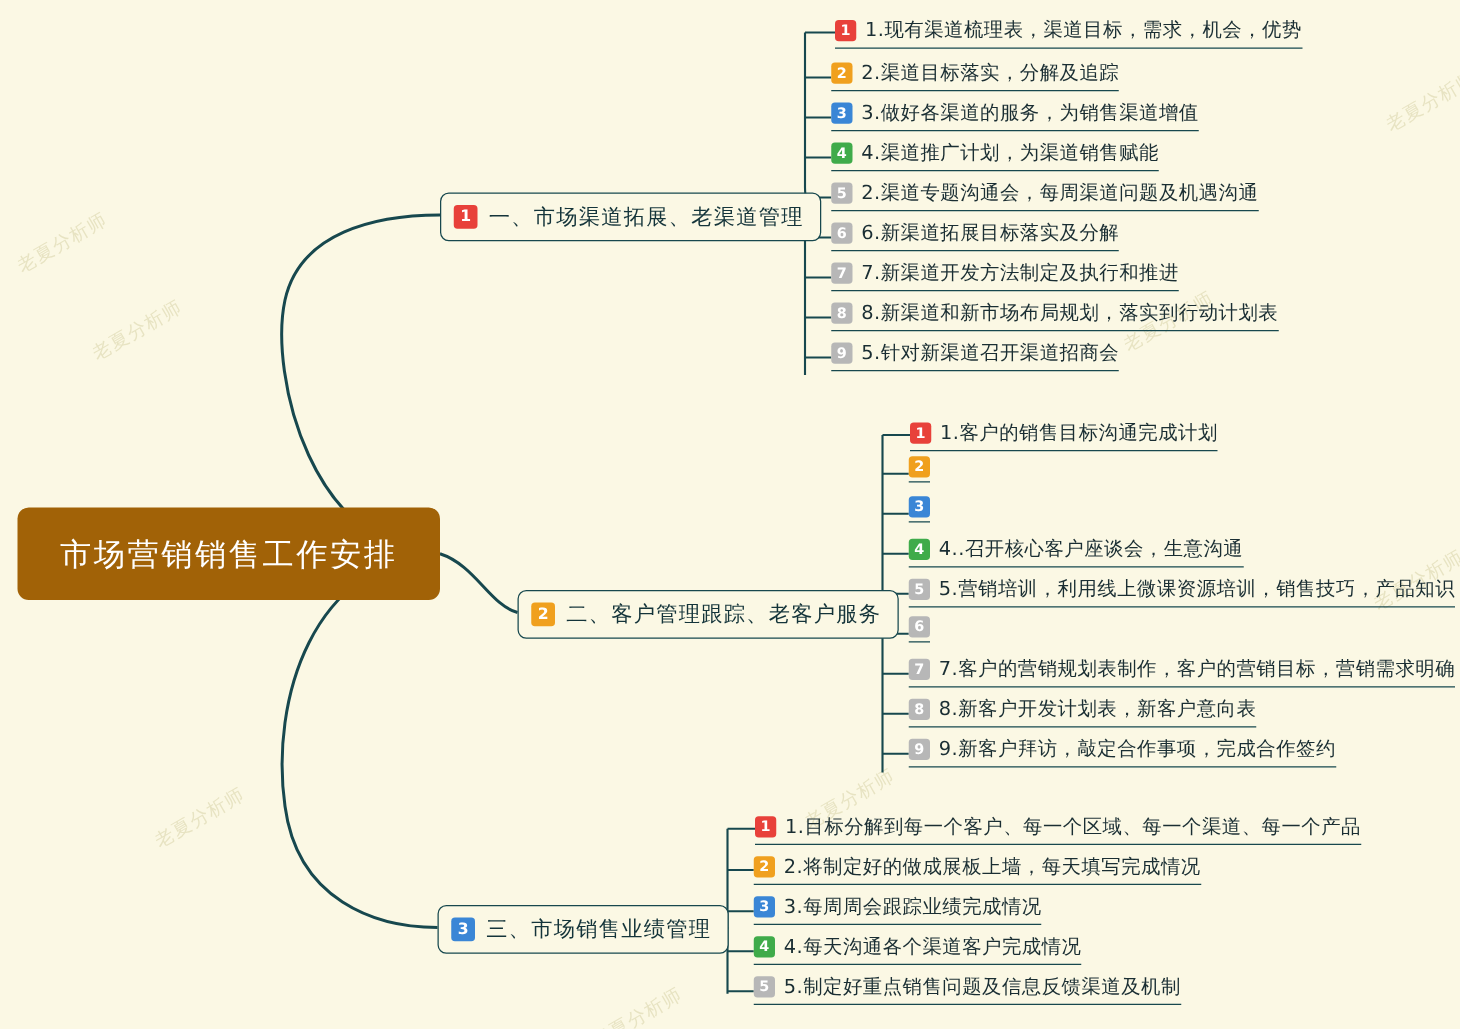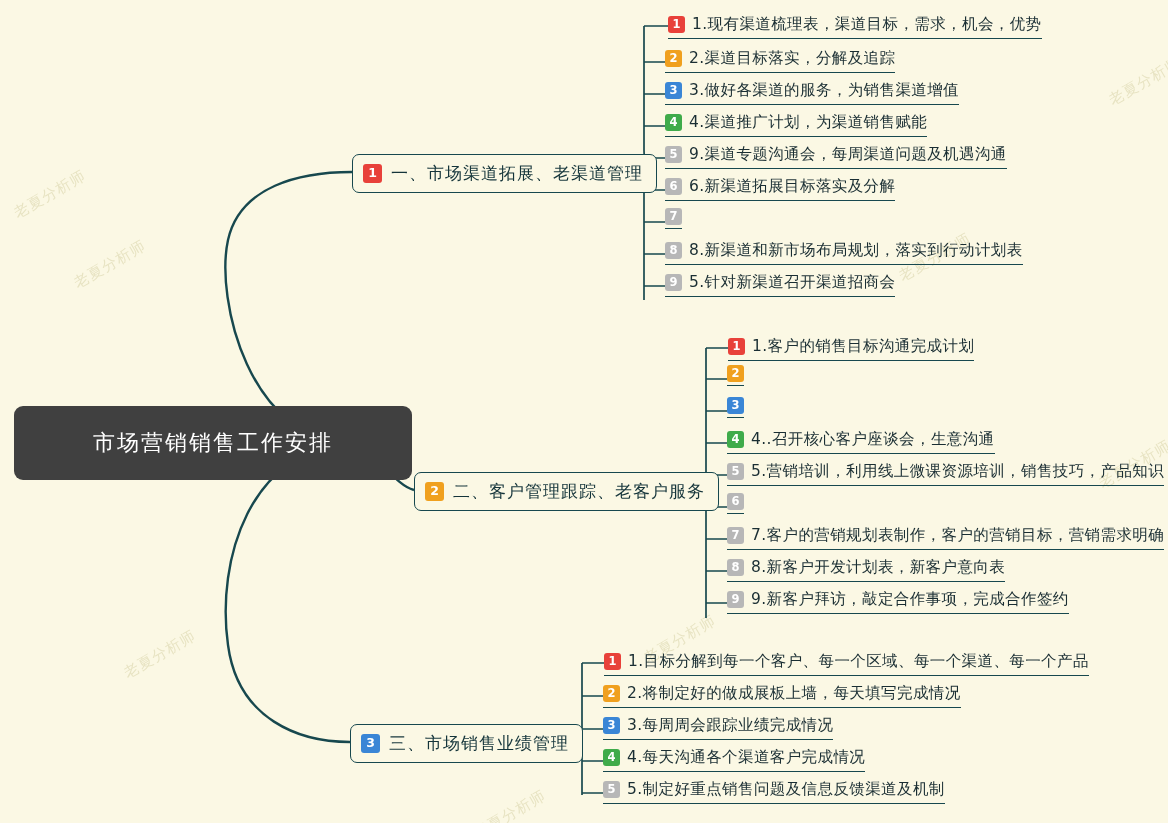--- a/index.html
+++ b/index.html
@@ -12,24 +12,24 @@
   svg.lines{position:absolute;left:0;top:0;width:1168px;height:823px;pointer-events:none;}
 
   .watermark{
     position:absolute;color:#d8d3a8;opacity:.55;font-size:15px;
     transform:rotate(-30deg);white-space:nowrap;user-select:none;
     letter-spacing:1px;
   }
 
   
   .central{
-    position:absolute;left:14px;top:406px;width:398px;height:74px;
-    background:#404040;border-radius:9px;color:#ffffff;
+    position:absolute;left:14px;top:406px;width:338px;height:74px;
+    background:#a16207;border-radius:9px;color:#ffffff;
     display:flex;align-items:center;justify-content:center;
-    font-size:22px;letter-spacing:2px;
+    font-size:25px;letter-spacing:2px;
   }
 
   
   .branch{
     position:absolute;box-sizing:border-box;
     background:#fbf8e4;border:1.6px solid #17484e;border-radius:7px;
     display:flex;align-items:center;gap:9px;
     padding:7px 13px 7px 10px;
     font-size:17px;color:#14343a;white-space:nowrap;
   }
@@ -119,28 +119,29 @@
   <div class="leaf" style="left:665px;top:80px;">
     <span class="badge b3">3</span>
     <span class="txt">3.做好各渠道的服务，为销售渠道增值</span>
   </div>
   <div class="leaf" style="left:665px;top:112px;">
     <span class="badge b4">4</span>
     <span class="txt">4.渠道推广计划，为渠道销售赋能</span>
   </div>
   <div class="leaf" style="left:665px;top:144px;">
     <span class="badge b5">5</span>
-    <span class="txt">9.渠道专题沟通会，每周渠道问题及机遇沟通</span>
+    <span class="txt">2.渠道专题沟通会，每周渠道问题及机遇沟通</span>
   </div>
   <div class="leaf" style="left:665px;top:176px;">
     <span class="badge b5">6</span>
     <span class="txt">6.新渠道拓展目标落实及分解</span>
   </div>
   <div class="leaf" style="left:665px;top:208px;">
     <span class="badge b5">7</span>
+    <span class="txt">7.新渠道开发方法制定及执行和推进</span>
   </div>
   <div class="leaf" style="left:665px;top:240px;">
     <span class="badge b5">8</span>
     <span class="txt">8.新渠道和新市场布局规划，落实到行动计划表</span>
   </div>
   <div class="leaf" style="left:665px;top:272px;">
     <span class="badge b5">9</span>
     <span class="txt">5.针对新渠道召开渠道招商会</span>
   </div>
 

